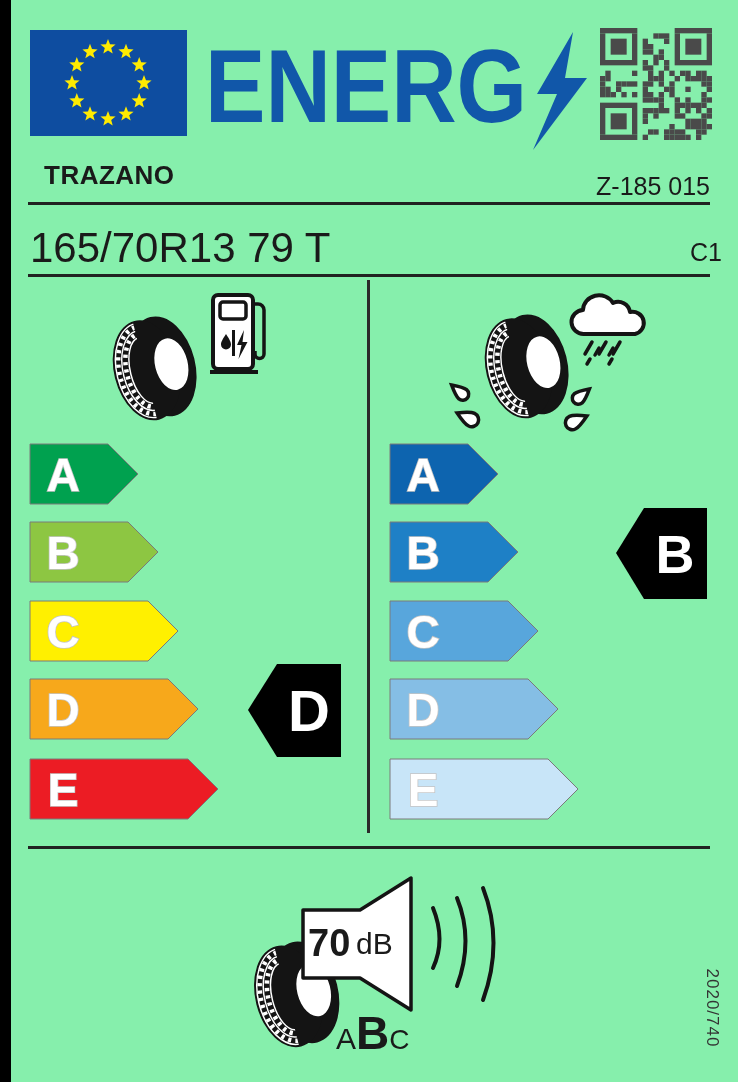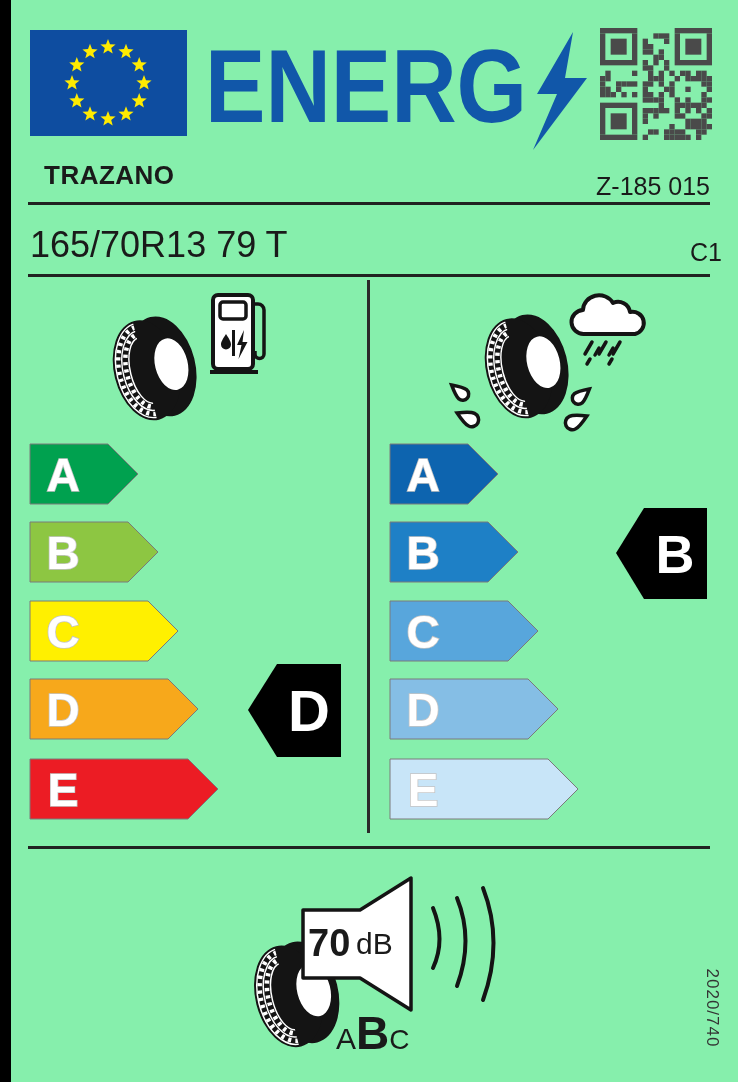--- a/index.html
+++ b/index.html
@@ -7,21 +7,21 @@
          font-family:"Liberation Sans", sans-serif;color:#1a1a1a;}
   .abs{position:absolute;}
   #left-bar{left:0;top:0;width:11px;height:1082px;background:#000;}
   
   #eu-flag{left:30px;top:30px;}
   #energy-logo{left:195px;top:22px;}
   #qr{left:600px;top:28px;}
   
   #brand{left:30px;top:160px;font-size:26px;font-weight:bold;letter-spacing:.5px;margin-left:14px;}
   #model{right:28px;top:172px;font-size:25px;}
-  #size{left:30px;top:224px;font-size:36px;}
+  #size{left:30px;top:224px;font-size:42px;}
   #tyre-class{right:16px;top:238px;font-size:25px;}
   .hrule{left:28px;width:682px;height:2.5px;background:#222;}
   #rule1{top:202px;} #rule2{top:274px;} #rule3{top:846px;height:3px;}
   #vdivider{left:367px;top:280px;width:2.5px;height:553px;background:#2a2a2a;}
   
   #tire-fuel{left:106px;top:310px;} #pump{left:210px;top:292px;}
   #tire-wet{left:448px;top:308px;}  #cloud{left:566px;top:288px;}
   
   .col-left{left:29px;} .col-right{left:389px;}
   .arrow-row{position:absolute;}

